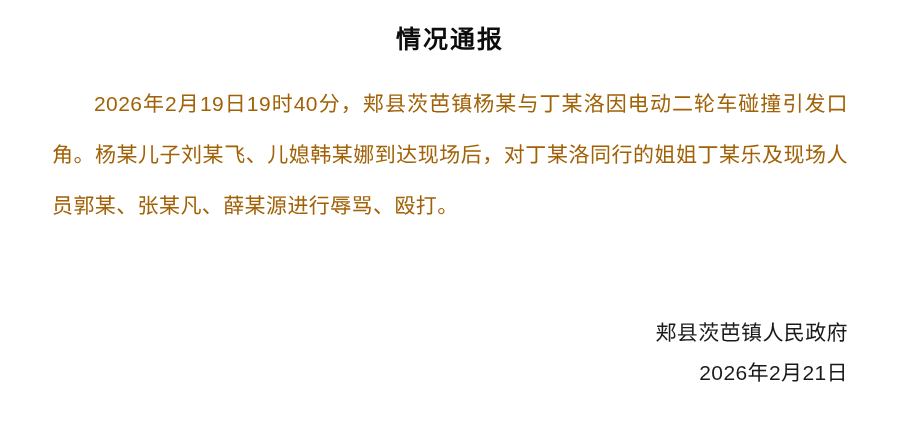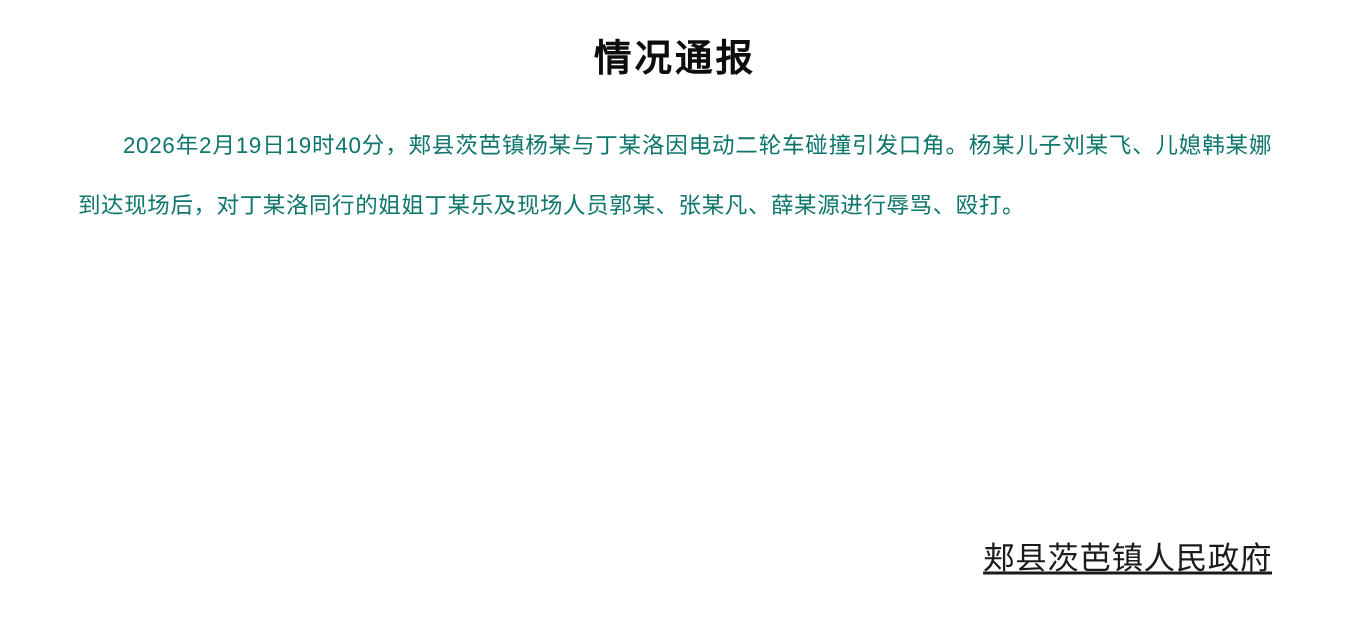--- a/index.html
+++ b/index.html
@@ -24,23 +24,23 @@
   .doc-title {
     text-align: center;
     font-size: 25px;
     font-weight: bold;
     letter-spacing: 2px;
     line-height: 42px;
     margin: 0 0 18px 0;
     color: #0d0d0d;
   }
   .doc-body {
-    font-size: 15px;
-    line-height: 40px;
-    color: #0f766e;
+    font-size: 21px;
+    line-height: 51px;
+    color: #a16207;
   }
   .doc-para {
     margin: 0 0 22px 0;
     text-indent: 2em;
     text-align: justify;
     text-justify: inter-ideograph;
     letter-spacing: 0.4px;
   }
   .signature {
     position: absolute;
@@ -48,31 +48,31 @@
     bottom: 28px;
     text-align: right;
     font-size: 21px;
     line-height: 40px;
     color: #1a1a1a;
     letter-spacing: 0.4px;
   }
   .sig-line {
     display: block;
     white-space: nowrap;
-    text-decoration: underline;
   }
 </style>
 </head>
 <body>
 
 <div class="page">
 
   <h1 class="doc-title">情况通报</h1>
 
   <div class="doc-body">
     <p class="doc-para">2026年2月19日19时40分，郏县茨芭镇杨某与丁某洛因电动二轮车碰撞引发口角。杨某儿子刘某飞、儿媳韩某娜到达现场后，对丁某洛同行的姐姐丁某乐及现场人员郭某、张某凡、薛某源进行辱骂、殴打。</p>
   </div>
 
   <div class="signature">
     <span class="sig-line">郏县茨芭镇人民政府</span>
+    <span class="sig-line">2026年2月21日</span>
   </div>
 
 </div>
 
 </body></html>

